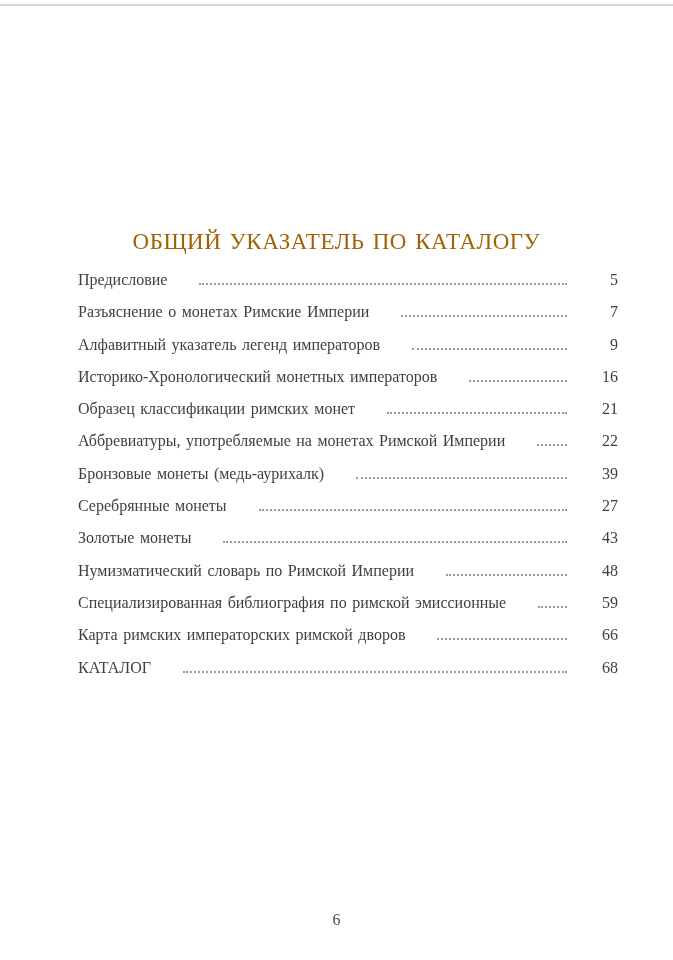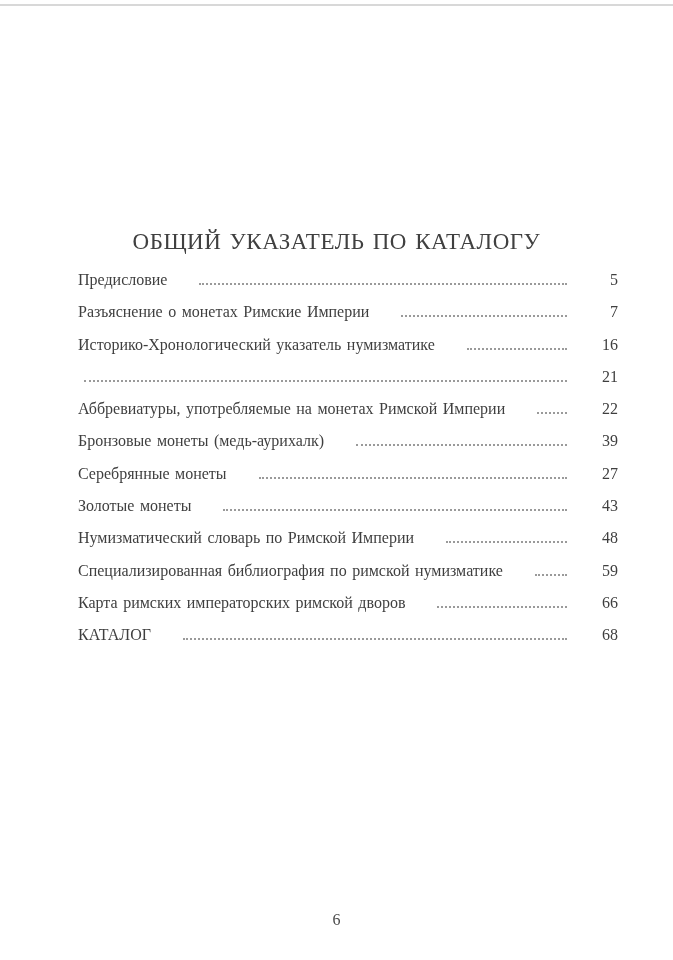--- a/index.html
+++ b/index.html
@@ -21,21 +21,21 @@
     height: 2px;
     background: #d8d8d8;
   }
   .page-title {
     position: absolute;
     top: 229px; left: 0; right: 0;
     text-align: center;
     font-size: 23px;
     line-height: 26px;
     letter-spacing: 0.5px;
-    color: #404040;
+    color: #a16207;
     word-spacing: 2px;
   }
   .toc {
     position: absolute;
     top: 270px;
     left: 78px;
     width: 540px;
   }
   .toc-row {
     display: flex;
@@ -83,28 +83,34 @@
       <span class="toc-dots"></span>
       <span class="toc-page">5</span>
     </div>
 
     <div class="toc-row">
       <span class="toc-label">Разъяснение о монетах Римские Империи</span>
       <span class="toc-dots"></span>
       <span class="toc-page">7</span>
     </div>
 
+    <div class="toc-row">
+      <span class="toc-label">Алфавитный указатель легенд императоров</span>
+      <span class="toc-dots"></span>
+      <span class="toc-page">9</span>
+    </div>
 
     <div class="toc-row">
-      <span class="toc-label">Историко-Хронологический указатель нумизматике</span>
+      <span class="toc-label">Историко-Хронологический монетных императоров</span>
       <span class="toc-dots"></span>
       <span class="toc-page">16</span>
     </div>
 
     <div class="toc-row">
+      <span class="toc-label">Образец классификации римских монет</span>
       <span class="toc-dots"></span>
       <span class="toc-page">21</span>
     </div>
 
     <div class="toc-row">
       <span class="toc-label">Аббревиатуры, употребляемые на монетах Римской Империи</span>
       <span class="toc-dots"></span>
       <span class="toc-page">22</span>
     </div>
 
@@ -127,21 +133,21 @@
       <span class="toc-page">43</span>
     </div>
 
     <div class="toc-row">
       <span class="toc-label">Нумизматический словарь по Римской Империи</span>
       <span class="toc-dots"></span>
       <span class="toc-page">48</span>
     </div>
 
     <div class="toc-row">
-      <span class="toc-label">Специализированная библиография по римской нумизматике</span>
+      <span class="toc-label">Специализированная библиография по римской эмиссионные</span>
       <span class="toc-dots"></span>
       <span class="toc-page">59</span>
     </div>
 
     <div class="toc-row">
       <span class="toc-label">Карта римских императорских римской дворов</span>
       <span class="toc-dots"></span>
       <span class="toc-page">66</span>
     </div>
 

